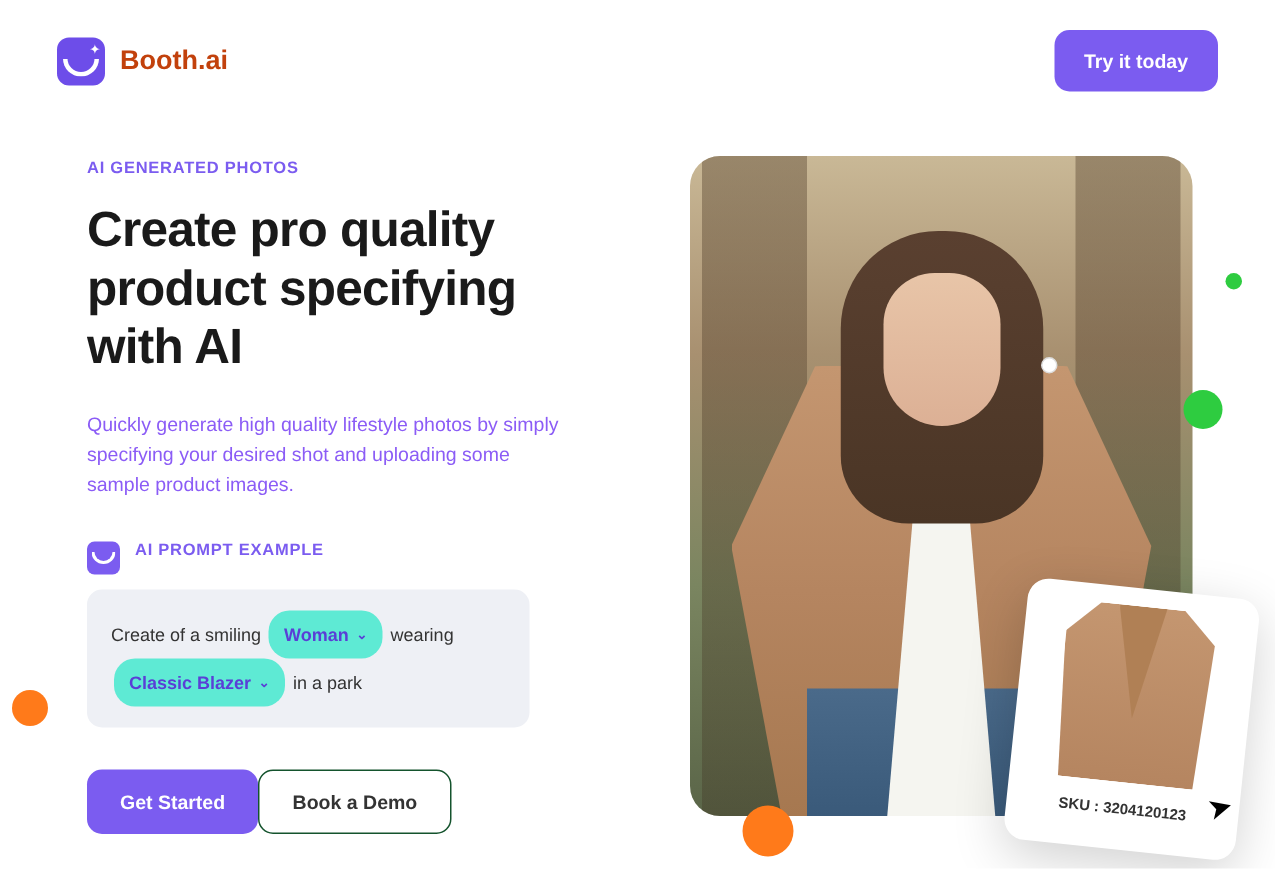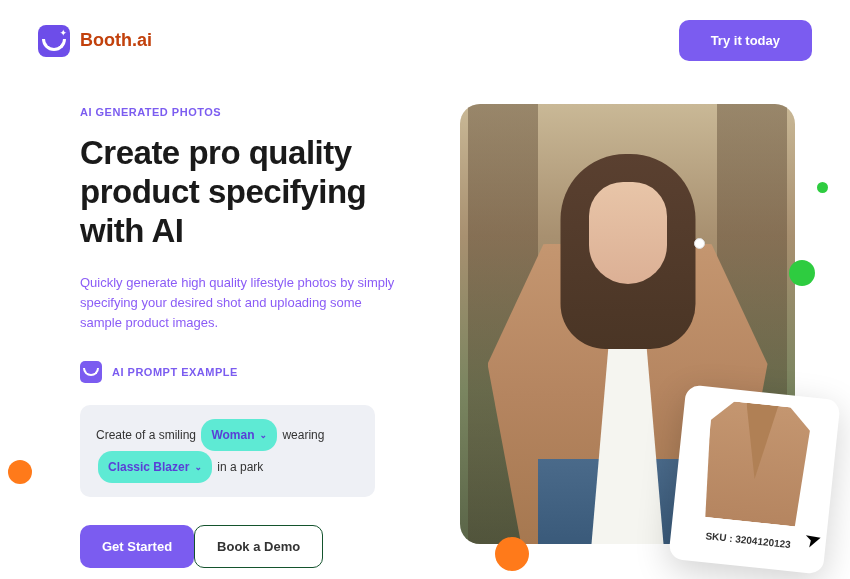--- a/index.html
+++ b/index.html
@@ -3,27 +3,27 @@
 <meta charset="utf-8">
 <style>
 *{margin:0;padding:0;box-sizing:border-box}
 body{font-family:-apple-system,BlinkMacSystemFont,'Segoe UI',sans-serif;background:#fff;width:850px;height:579px;position:relative;overflow:hidden}
 .header{display:flex;justify-content:space-between;align-items:center;padding:20px 38px 0 38px}
 .logo{display:flex;align-items:center;gap:10px}
 .logo-icon{width:32px;height:32px;background:#6d4de9;border-radius:8px;position:relative;display:flex;align-items:center;justify-content:center}
 .logo-icon::before{content:"";width:18px;height:9px;border:3px solid #fff;border-top:none;border-radius:0 0 12px 12px;position:absolute;top:14px}
 .sparkle{position:absolute;top:3px;right:3px;color:#fff;font-size:9px}
 .logo-text{font-weight:700;font-size:18px;color:#c2410c}
-.cta{background:#7b5cf0;color:#fff;border:none;padding:13px 32px;border-radius:10px;font-weight:700;font-size:13px;cursor:pointer}
-.main{display:flex;padding:45px 38px 0 80px;gap:30px}
+.cta{background:#7b5cf0;color:#fff;border:none;padding:13px 20px;border-radius:10px;font-weight:700;font-size:13px;cursor:pointer}
+.main{display:flex;padding:45px 38px 0 58px;gap:30px}
 .left{width:350px}
 .eyebrow{color:#7b5cf0;font-weight:800;font-size:11px;letter-spacing:0.5px;margin-bottom:16px}
 .headline{font-weight:900;font-size:33px;line-height:1.18;color:#1a1a1a;margin-bottom:22px;letter-spacing:-0.5px}
 .sub{color:#8b5cf6;font-size:13px;line-height:1.55;margin-bottom:28px;max-width:320px}
-.prompt-label{display:flex;align-items:center;gap:10px;margin-bottom:22px}
+.prompt-label{display:flex;gap:10px;margin-bottom:10px}
 .prompt-icon{width:22px;height:22px;background:#7b5cf0;border-radius:5px;display:flex;align-items:center;justify-content:center}
 .prompt-icon::before{content:"";width:12px;height:6px;border:2px solid #fff;border-top:none;border-radius:0 0 8px 8px}
 .prompt-label-text{color:#7b5cf0;font-weight:800;font-size:11px;letter-spacing:0.5px}
 .prompt-box{background:#eef0f5;border-radius:10px;padding:14px 16px;font-size:12px;color:#333;line-height:2;margin-bottom:28px;max-width:295px}
 .chip{background:#5eead4;border-radius:14px;padding:4px 10px;display:inline-flex;align-items:center;gap:5px;color:#5a3fd6;font-weight:600;margin:0 2px;cursor:pointer}
 .chev{font-size:9px}
 .actions{display:flex;}
 .btn-p{background:#7b5cf0;color:#fff;border:none;padding:13px 22px;border-radius:10px;font-weight:700;font-size:13px;cursor:pointer}
 .btn-s{background:#fff;color:#333;border:1px solid #14532d;padding:13px 22px;border-radius:10px;font-weight:600;font-size:13px;cursor:pointer}
 .hero{position:absolute;right:55px;top:104px;width:335px;height:440px;border-radius:20px;overflow:hidden;background:linear-gradient(180deg,#c9b896 0%,#a89070 30%,#7a8560 65%,#5a6548 100%)}

